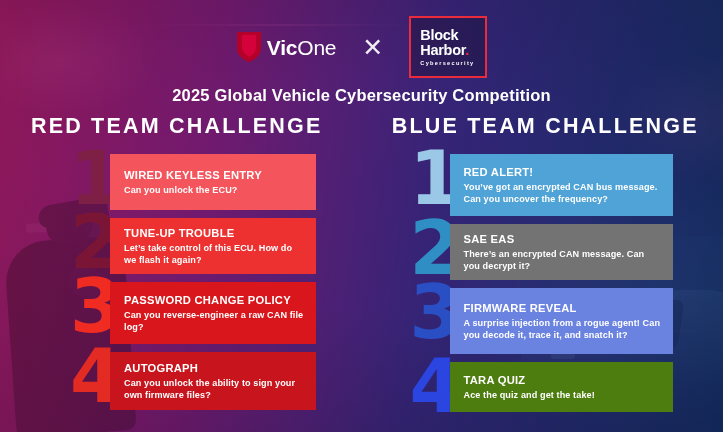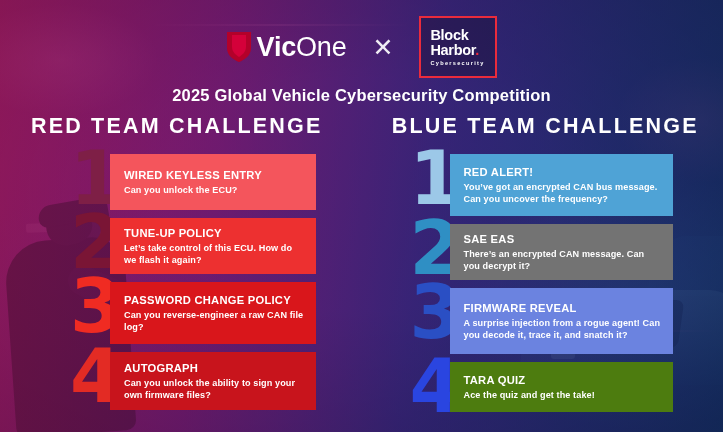--- a/index.html
+++ b/index.html
@@ -169,21 +169,21 @@
   .viconeWrap {
     display: flex;
     align-items: center;
     gap: 5px;
   }
   .vicone-mark {
     width: 26px; height: 32px;
     position: relative;
   }
   .vicone-text {
-    font-size: 27px;
+    font-size: 21px;
     font-weight: 700;
     color: #ffffff;
     letter-spacing: -0.2px;
     line-height: 1;
   }
   .vicone-text .thin { font-weight: 300; }
   .cross {
     color: rgba(255,255,255,0.92);
     font-size: 25px;
     font-weight: 300;
@@ -374,21 +374,21 @@
           <div class="num" style="color:#7e1f46;">1</div>
           <div class="card" style="background:#f4555c;">
             <div class="ttl">WIRED KEYLESS ENTRY</div>
             <div class="desc">Can you unlock the ECU?</div>
           </div>
         </div>
 
         <div class="item">
           <div class="num" style="color:#7a1535;">2</div>
           <div class="card" style="background:#ed3030;">
-            <div class="ttl">TUNE-UP POLICY</div>
+            <div class="ttl">TUNE-UP TROUBLE</div>
             <div class="desc">Let’s take control of this ECU. How do we flash it again?</div>
           </div>
         </div>
 
         <div class="item h3">
           <div class="num" style="color:#f02b22;">3</div>
           <div class="card" style="background:#d9161b;">
             <div class="ttl">PASSWORD CHANGE POLICY</div>
             <div class="desc">Can you reverse-engineer a raw CAN file log?</div>
           </div>

